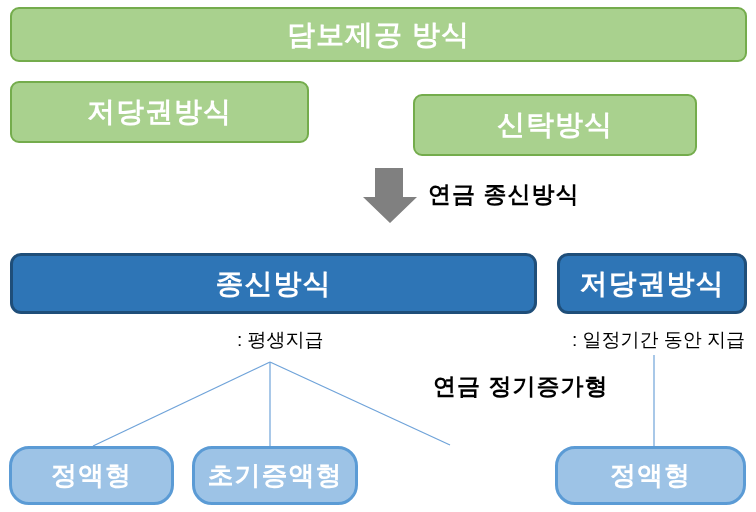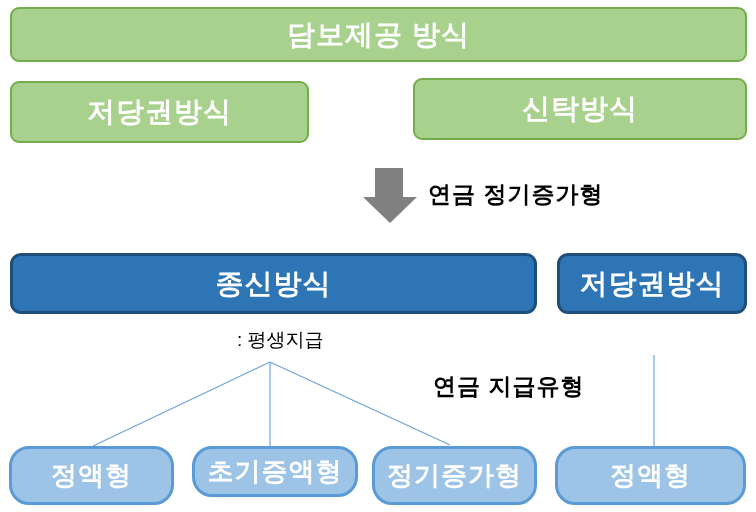--- a/index.html
+++ b/index.html
@@ -65,66 +65,66 @@
     width: 756px; height: 512px;
     pointer-events: none;
   }
   .lines-overlay line { stroke: var(--connector-line); stroke-width: 1.2; }
   .arrow-svg { position: absolute; left: 363px; top: 168px; }
   .arrow-svg .arrow-shape { fill: var(--arrow); }
 
   
   #box-collateral   { left: 10px;  top: 7px;   width: 737px; height: 55px; }
   #box-mortgage     { left: 10px;  top: 81px;  width: 299px; height: 62px; }
-  #box-trust        { left: 413px; top: 78px;  width: 334px; height: 62px; }
+  #box-trust        { left: 413px; top: 94px;  width: 284px; height: 62px; }
   #box-lifetime     { left: 10px;  top: 253px; width: 527px; height: 61px; }
   #box-fixedterm    { left: 557px; top: 253px; width: 190px; height: 61px; }
   #caption-lifetime { left: 237px; top: 327px; text-align: right; }
   #caption-fixed    { left: 572px; top: 327px; }
   #label-paymethod  { left: 428px; top: 179px; }
   #label-paytype    { left: 433px; top: 371px; }
   #box-type-0 { left: 9px;   top: 446px; width: 165px; height: 59px; }
-  #box-type-1 { left: 192px; top: 446px; width: 166px; height: 51px; }
+  #box-type-1 { left: 192px; top: 446px; width: 166px; height: 59px; }
   #box-type-2 { left: 372px; top: 446px; width: 165px; height: 59px; }
   #box-type-3 { left: 555px; top: 446px; width: 191px; height: 59px; }
 </style>
 </head>
 <body>
 
 <div class="canvas">
 
   <div id="box-collateral" class="box green">담보제공 방식</div>
 
   <div id="box-mortgage" class="box green">저당권방식</div>
 
   <div id="box-trust" class="box green">신탁방식</div>
 
   <svg class="arrow-svg" width="54" height="55" viewBox="0 0 54 55">
     <path class="arrow-shape" d="M12,0 L40,0 L40,29 L54,29 L27,55 L0,29 L12,29 Z"></path>
   </svg>
 
-  <div id="label-paymethod" class="flow-label">연금 정기증가형</div>
+  <div id="label-paymethod" class="flow-label">연금 종신방식</div>
 
   <div id="box-lifetime" class="box darkblue">종신방식</div>
 
   <div id="box-fixedterm" class="box darkblue">저당권방식</div>
 
   <div id="caption-lifetime" class="caption">: 평생지급</div>
 
+  <div id="caption-fixed" class="caption">: 일정기간 동안 지급</div>
 
   <svg class="lines-overlay">
     <line x1="270" y1="362" x2="93" y2="446"></line>
     <line x1="270" y1="362" x2="270" y2="446"></line>
     <line x1="270" y1="362" x2="450" y2="445"></line>
     <line x1="654" y1="355" x2="654" y2="446"></line>
   </svg>
 
-  <div id="label-paytype" class="flow-label">연금 지급유형</div>
+  <div id="label-paytype" class="flow-label">연금 정기증가형</div>
 
   <div id="box-type-0" class="box lightblue">정액형</div>
 
   <div id="box-type-1" class="box lightblue">초기증액형</div>
 
-  <div id="box-type-2" class="box lightblue">정기증가형</div>
 
   <div id="box-type-3" class="box lightblue">정액형</div>
 
 </div>
 
 </body></html>

